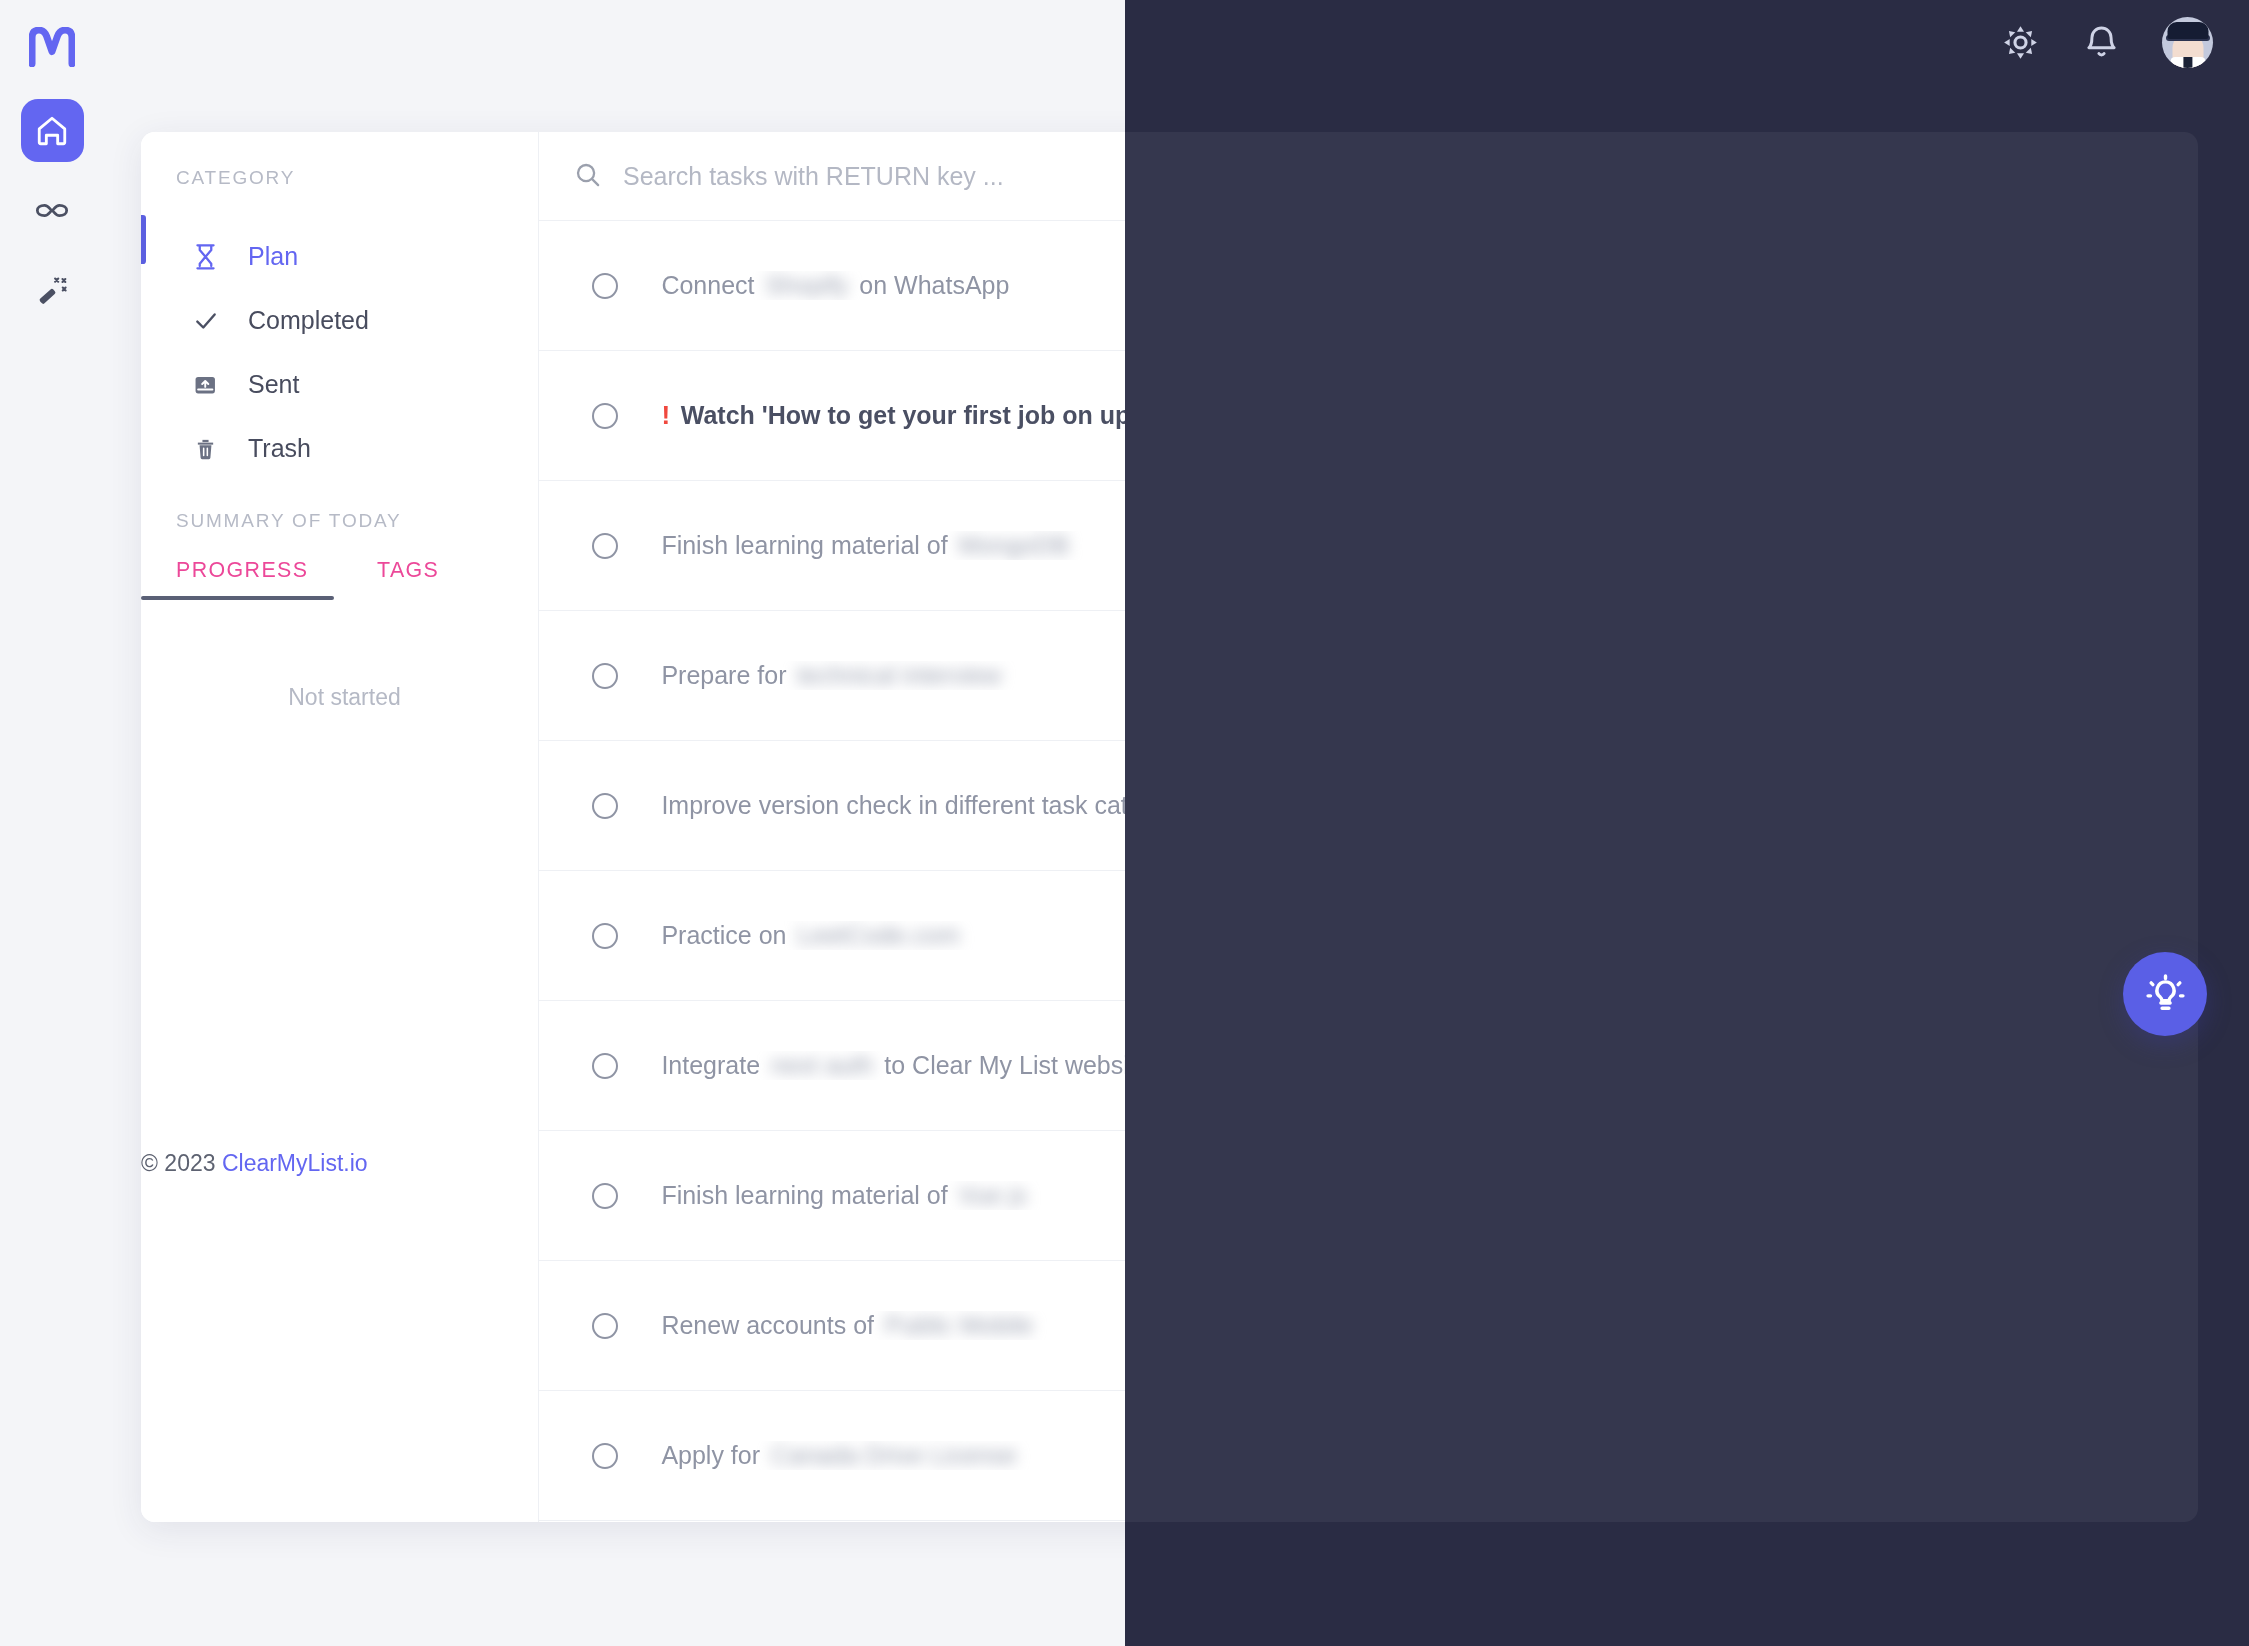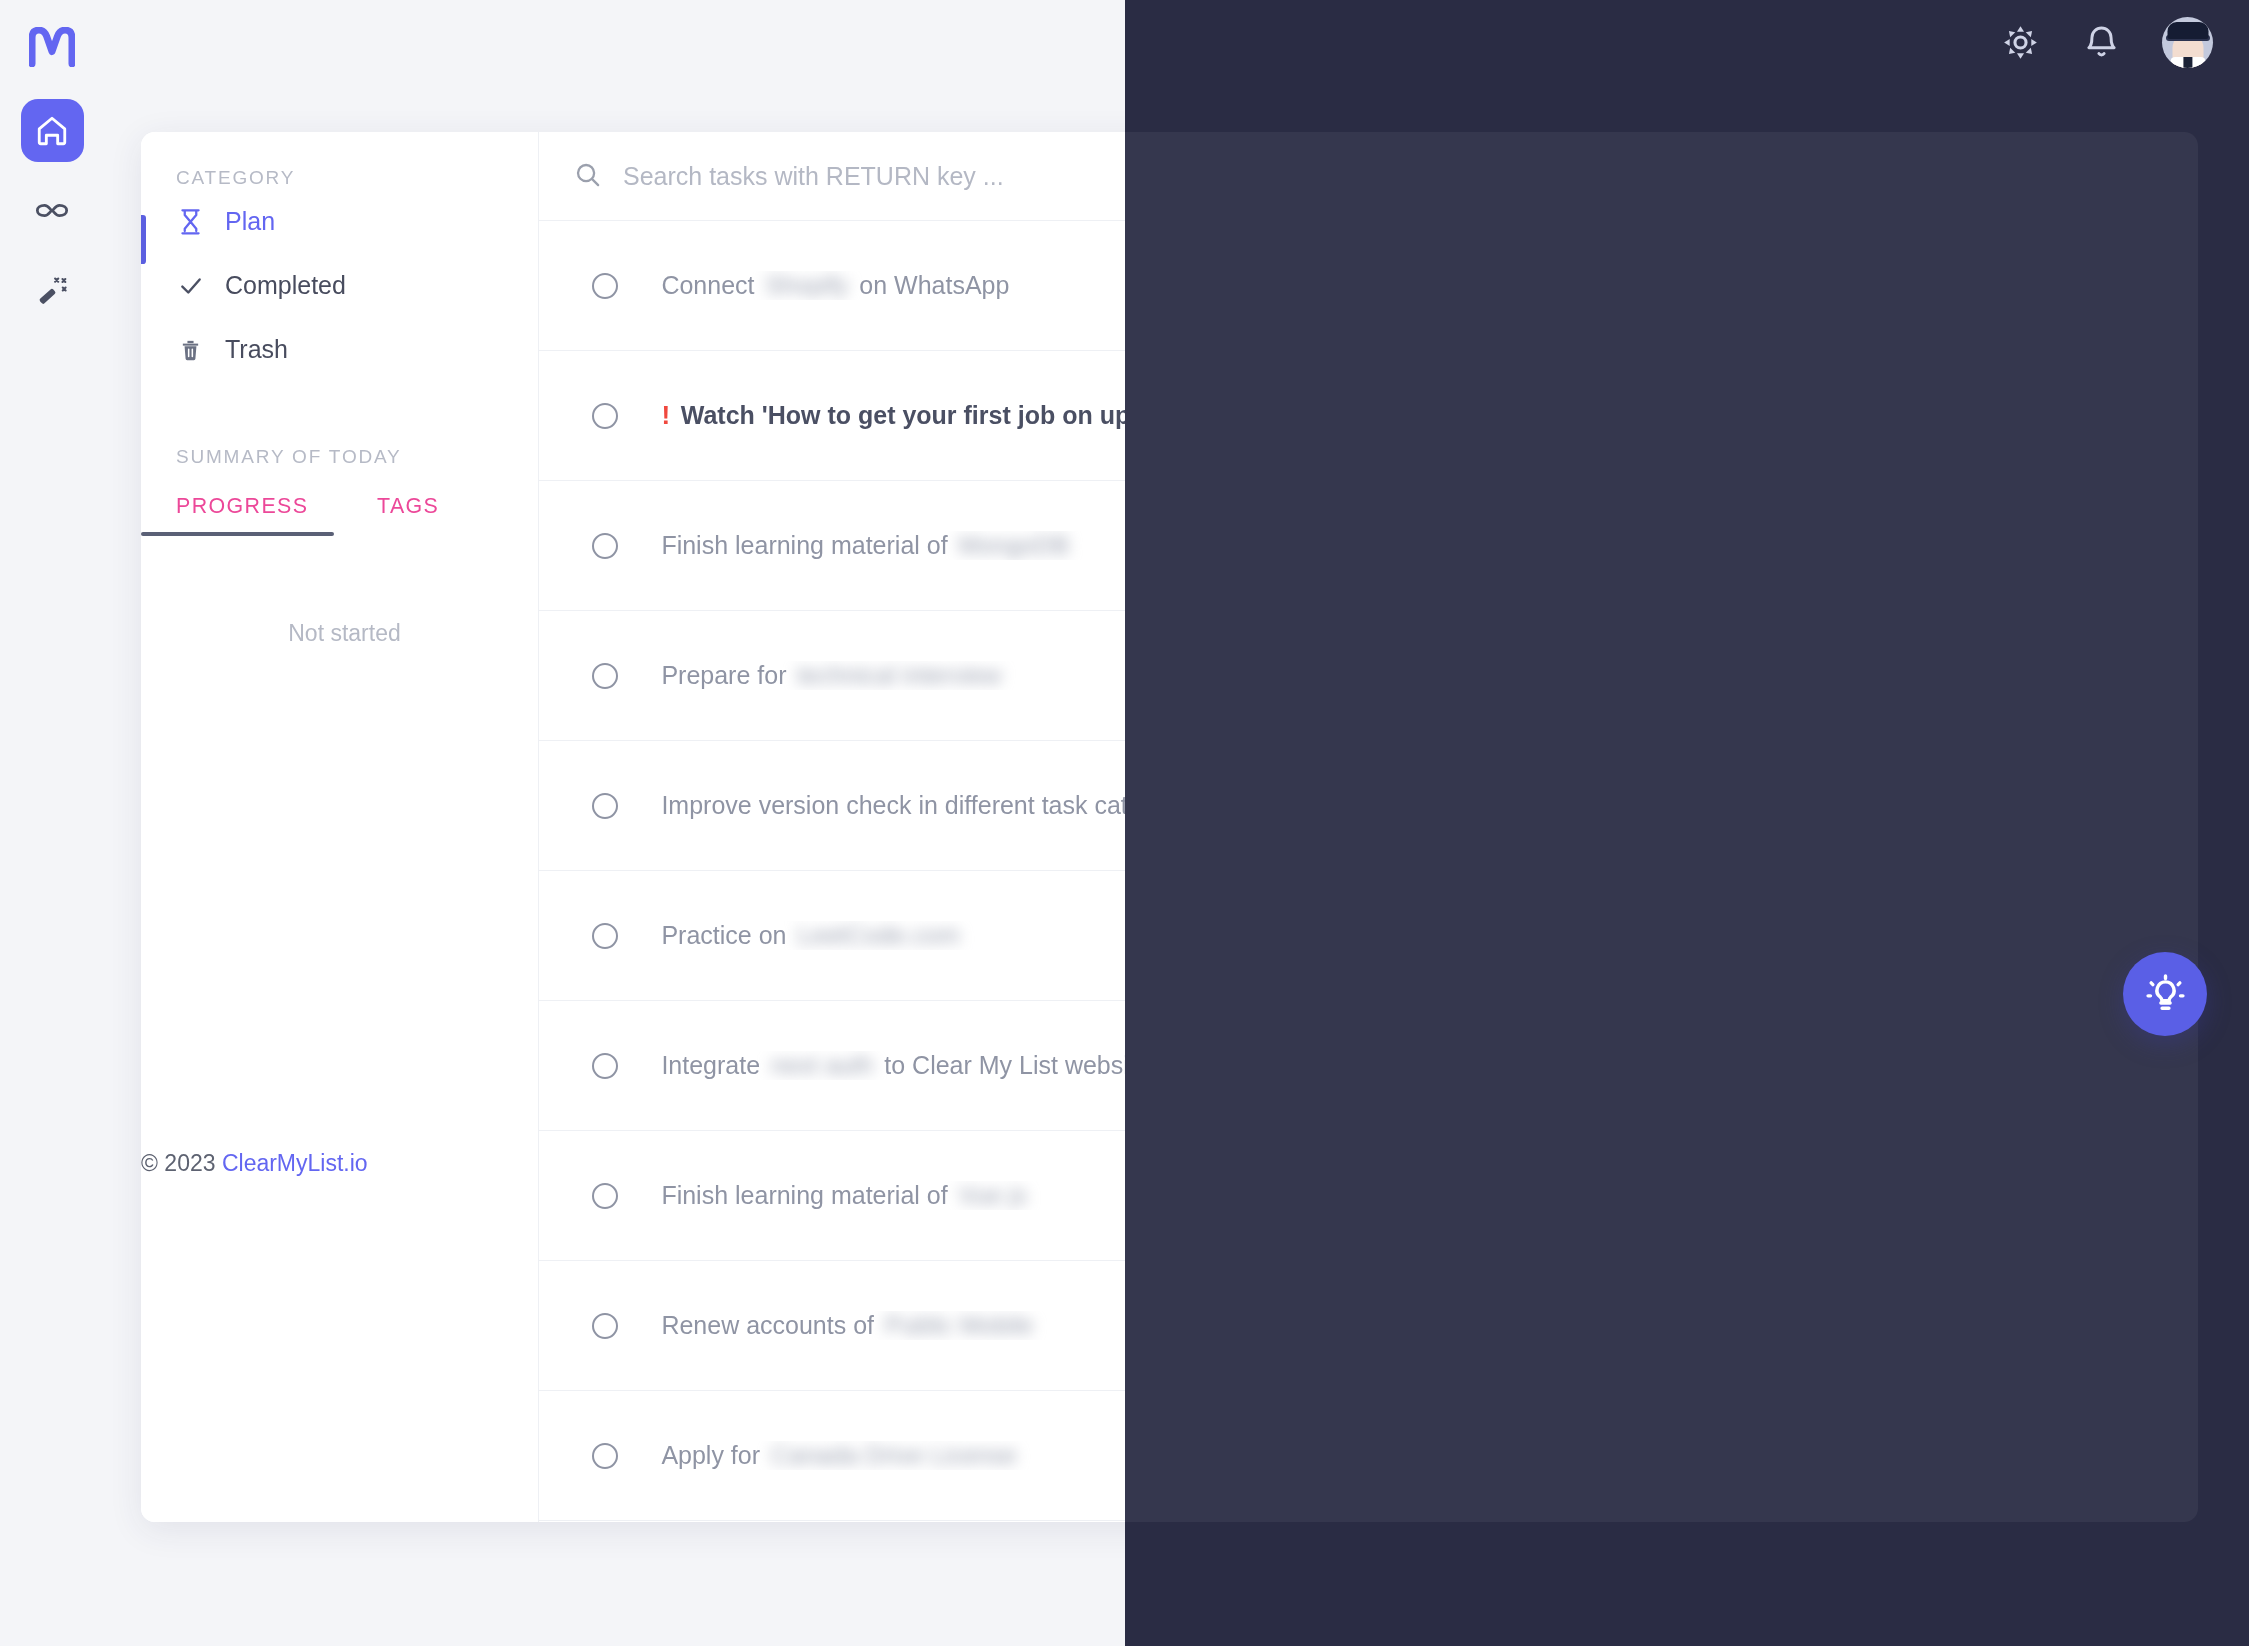--- a/index.html
+++ b/index.html
@@ -45,22 +45,22 @@
     border-right: 1.5px solid #eef0f4;
     padding: 35px 0 0 0;
     background: #fff;
   }
   .sec-label {
     font-size: 19px; letter-spacing: 1.8px; color: #b6bac6;
     padding-left: 35px; margin-bottom: 18.4px; font-weight: 400;
   }
   .cat-item {
     position: relative;
-    display: flex; align-items: flex-start; gap: 20px;
-    height: 64px; padding-left: 35px; cursor: pointer;
+    display: flex; align-items: flex-end; gap: 28px;
+    height: 64px; padding-left: 50px; cursor: pointer;
     font-size: 25px; color: #484c5e;
   }
   .cat-item .ic { width: 29px; height: 29px; display: flex; align-items: center; justify-content: center; flex: 0 0 29px; }
   .cat-item.active { color: #6366f1; }
   .cat-item.active::before {
     content: ""; position: absolute; left: 0; top: 7.7px;
     width: 5.4px; height: 49px; background: #5b5fe0; border-radius: 0 3.1px 3.1px 0;
   }
   .summary-label { margin-top: 47px; }
   .tabs { display: flex; padding-left: 35px; margin-top: 6.1px; }
@@ -254,20 +254,30 @@
       <div class="cat-item">
         <span class="ic">
           <svg width="26" height="26" viewBox="0 0 24 24" fill="none" stroke="#4b5063" stroke-width="2.2" stroke-linecap="round" stroke-linejoin="round">
             <path d="M4 12.5 L9.5 18 L20 6"></path>
           </svg>
         </span>
         <span>Completed</span>
       </div>
 
 
+      <div class="cat-item">
+        <span class="ic">
+          <svg width="24.5" height="24.5" viewBox="0 0 24 24">
+            <rect x="2.5" y="4" width="19" height="16" rx="2.5" fill="#6b7183"></rect>
+            <path d="M12 13.6 v-5.5 M12 7.8 l-3 3 M12 7.8 l3 3" stroke="#ffffff" stroke-width="1.9" fill="none" stroke-linecap="round"></path>
+            <path d="M5 16.2 h14" stroke="#ffffff" stroke-width="1.9" stroke-linecap="round"></path>
+          </svg>
+        </span>
+        <span>Sent</span>
+      </div>
 
       <div class="cat-item">
         <span class="ic">
           <svg width="23" height="24.5" viewBox="0 0 20 24">
             <path d="M2.5 5.5h15v2h-15z" fill="#6b7183"></path>
             <path d="M7 2.8h6v2.2H7z" fill="#6b7183"></path>
             <path d="M4.2 8h11.6l-1 12.4a1.5 1.5 0 0 1-1.5 1.4H6.7a1.5 1.5 0 0 1-1.5-1.4z" fill="#6b7183"></path>
             <path d="M8.2 11v7M11.8 11v7" stroke="#ffffff" stroke-width="1.5" stroke-linecap="round"></path>
           </svg>
         </span>

